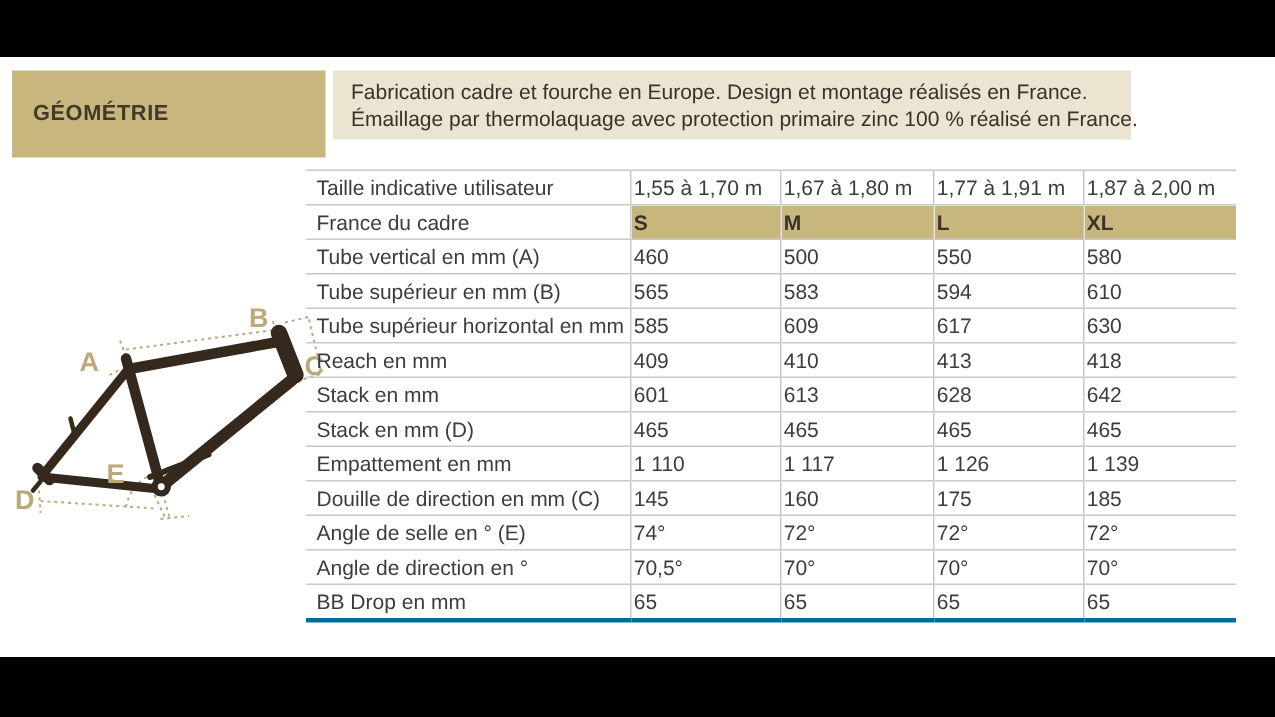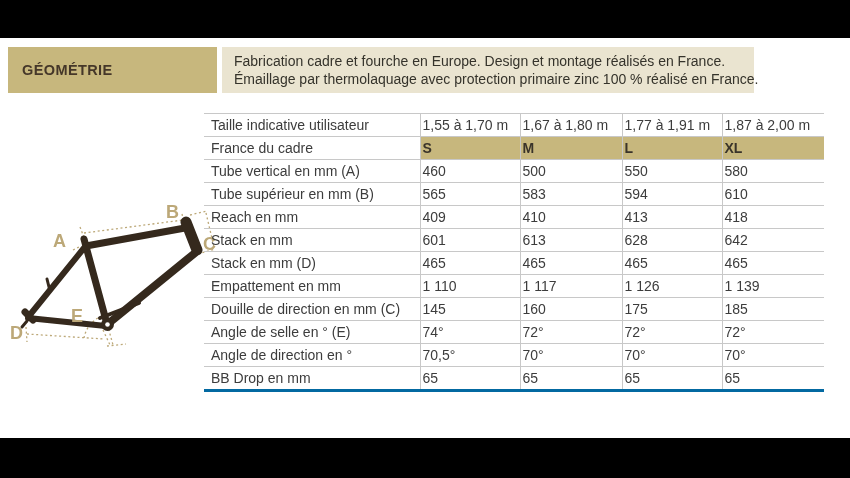--- a/index.html
+++ b/index.html
@@ -6,21 +6,21 @@
   .screen {
     position:relative; width:850px; height:478px; background:#ffffff;
     font-family:"Liberation Sans", sans-serif; overflow:hidden;
   }
   .blackbar { position:absolute; left:0; width:850px; background:#000000; }
   .blackbar.top { top:0; height:38px; }
   .blackbar.bottom { top:438px; height:40px; }
 
   .band { position:absolute; top:47px; left:8px; display:flex; }
   .geo-box {
-    width:209px; height:46px; background:#c7b77d; box-sizing:border-box;
+    width:209px; height:58px; background:#c7b77d; box-sizing:border-box;
     display:flex; align-items:center; padding-left:14px; margin-right:5px;
   }
   .geo-title { font-size:14.5px; font-weight:bold; color:#453729; letter-spacing:.4px; }
   .desc-box {
     width:532px; height:46px; background:#eae4d0; box-sizing:border-box;
     padding:5px 0 0 12px;
   }
   .desc-line { font-size:14px; color:#35332b; line-height:18px; white-space:nowrap; }
 
   .geo-table-wrap { position:absolute; left:204px; top:113px; }
@@ -131,20 +131,27 @@
           <td class="val">580</td>
         </tr>
         <tr>
           <td class="lbl">Tube supérieur en mm (B)</td>
           <td class="val">565</td>
           <td class="val">583</td>
           <td class="val">594</td>
           <td class="val">610</td>
         </tr>
         <tr>
+          <td class="lbl">Tube supérieur horizontal en mm</td>
+          <td class="val">585</td>
+          <td class="val">609</td>
+          <td class="val">617</td>
+          <td class="val">630</td>
+        </tr>
+        <tr>
           <td class="lbl">Reach en mm</td>
           <td class="val">409</td>
           <td class="val">410</td>
           <td class="val">413</td>
           <td class="val">418</td>
         </tr>
         <tr>
           <td class="lbl">Stack en mm</td>
           <td class="val">601</td>
           <td class="val">613</td>

